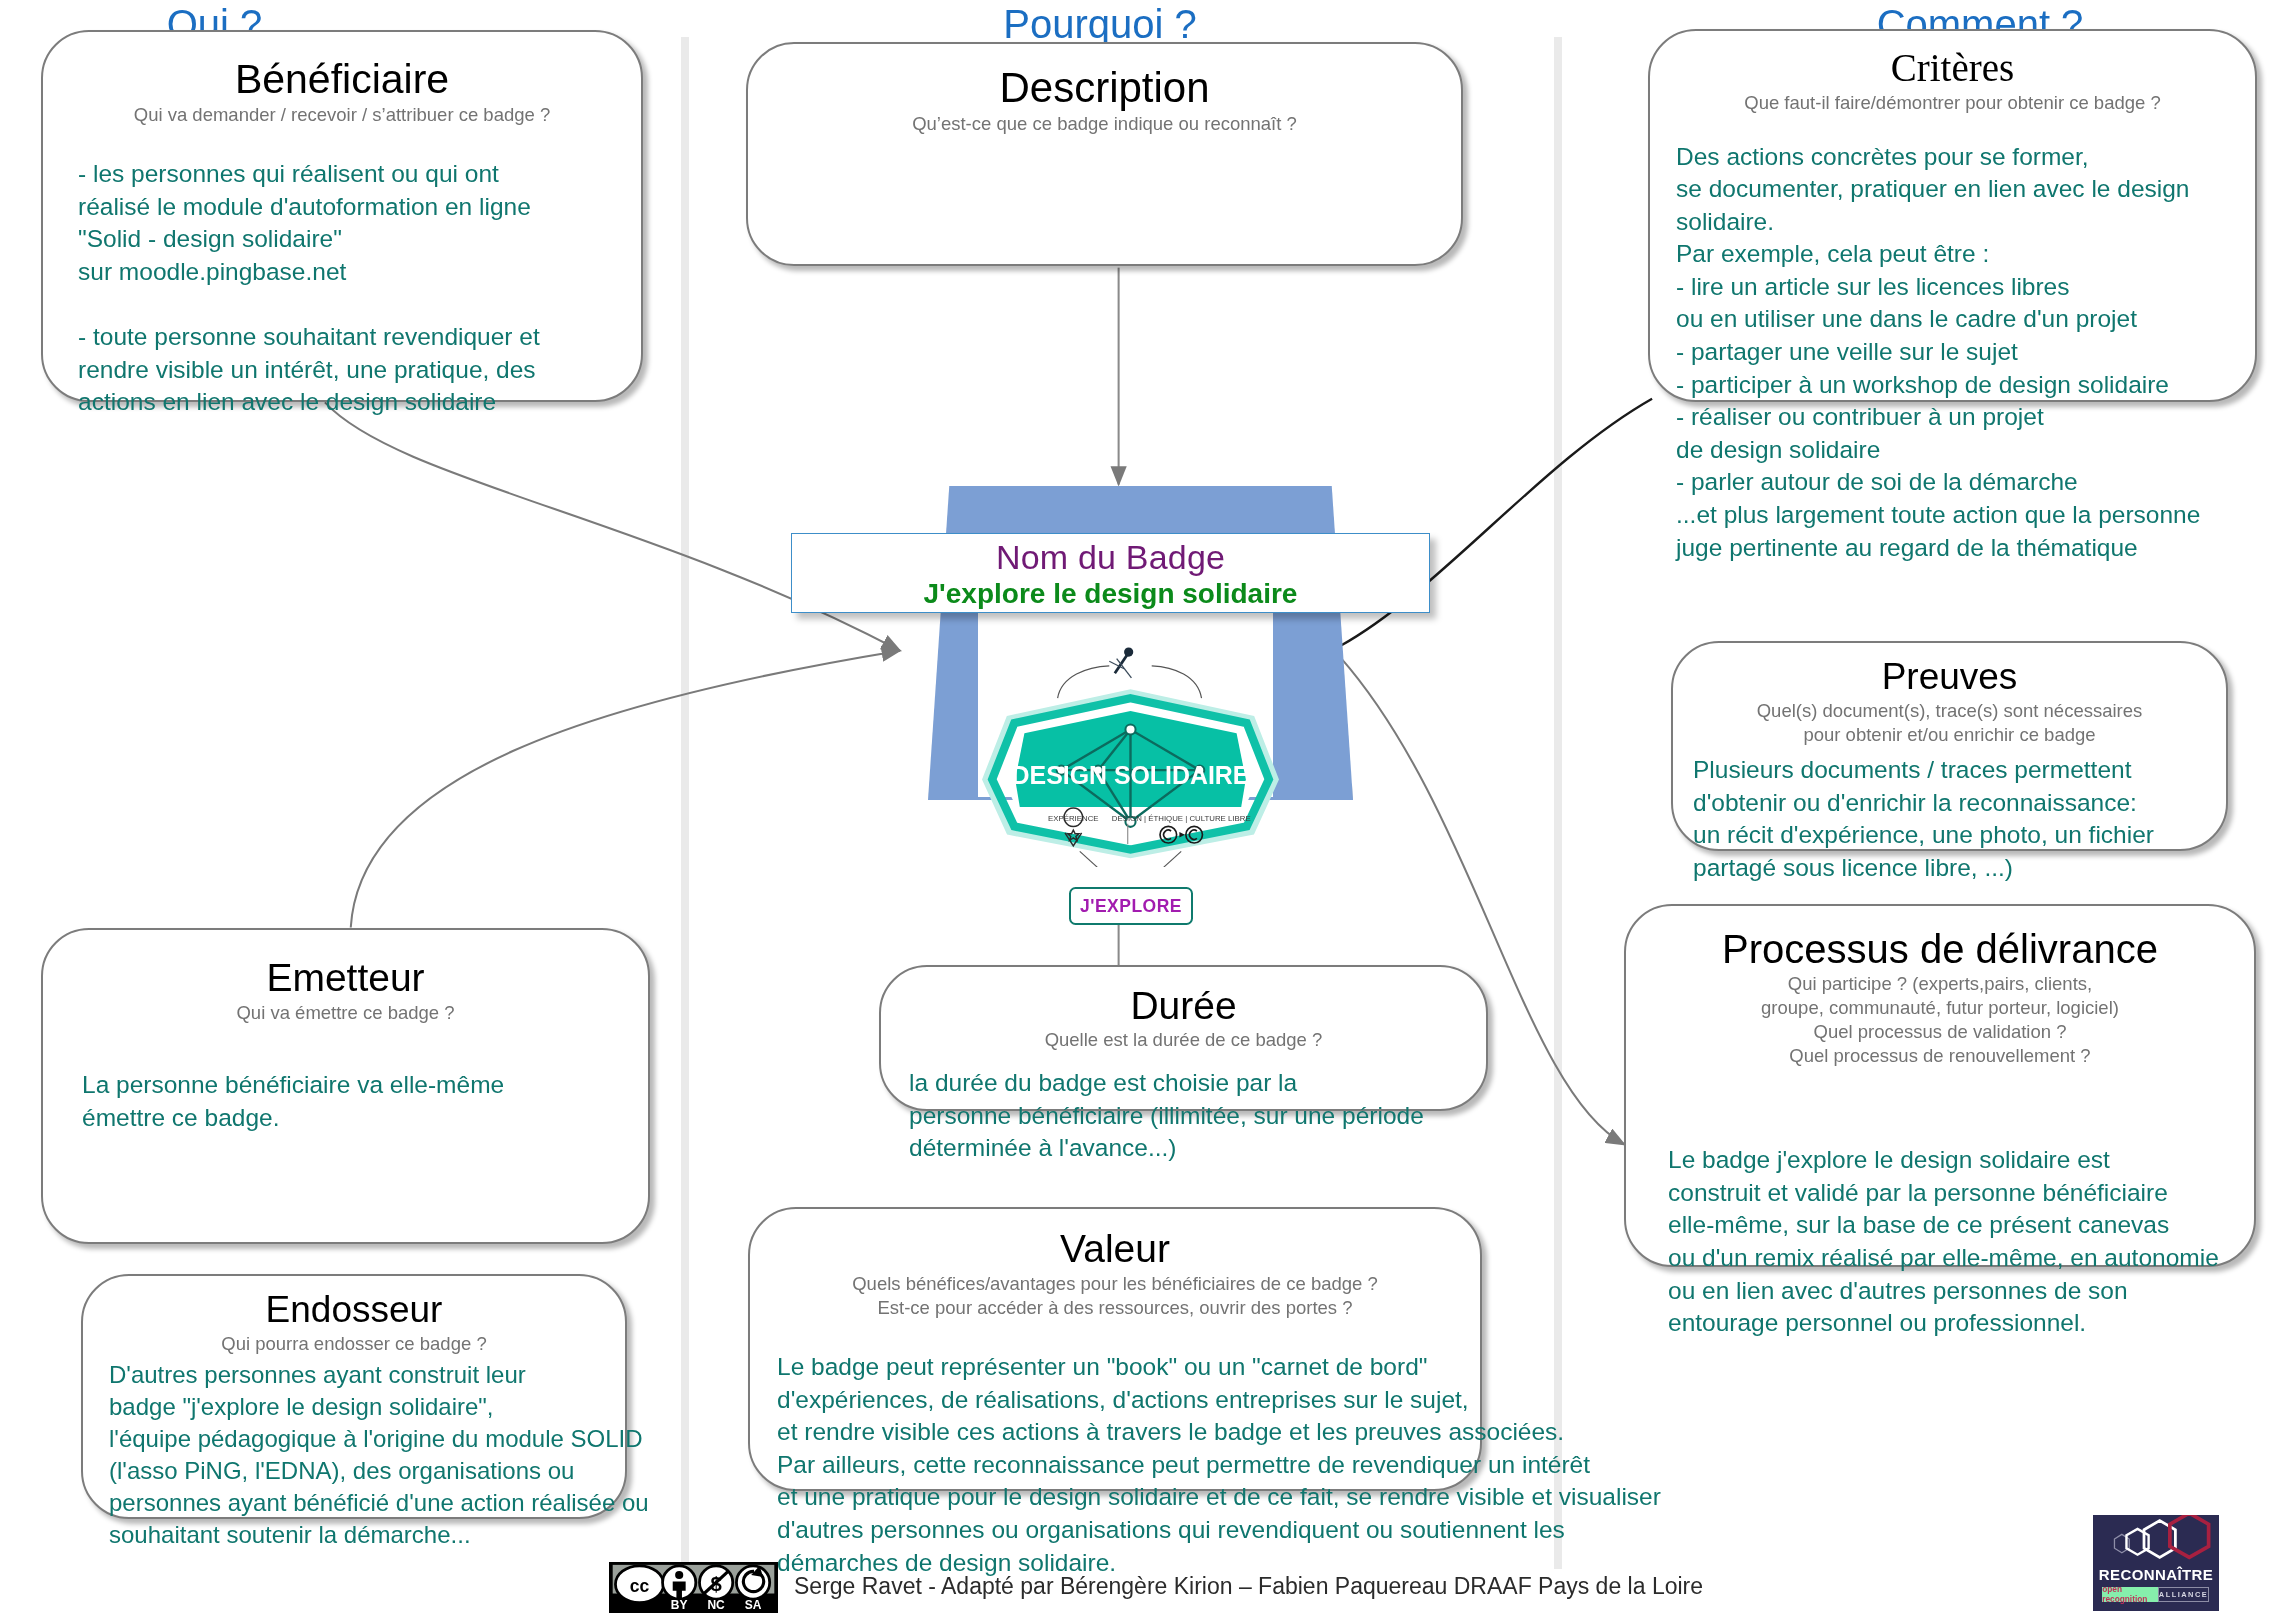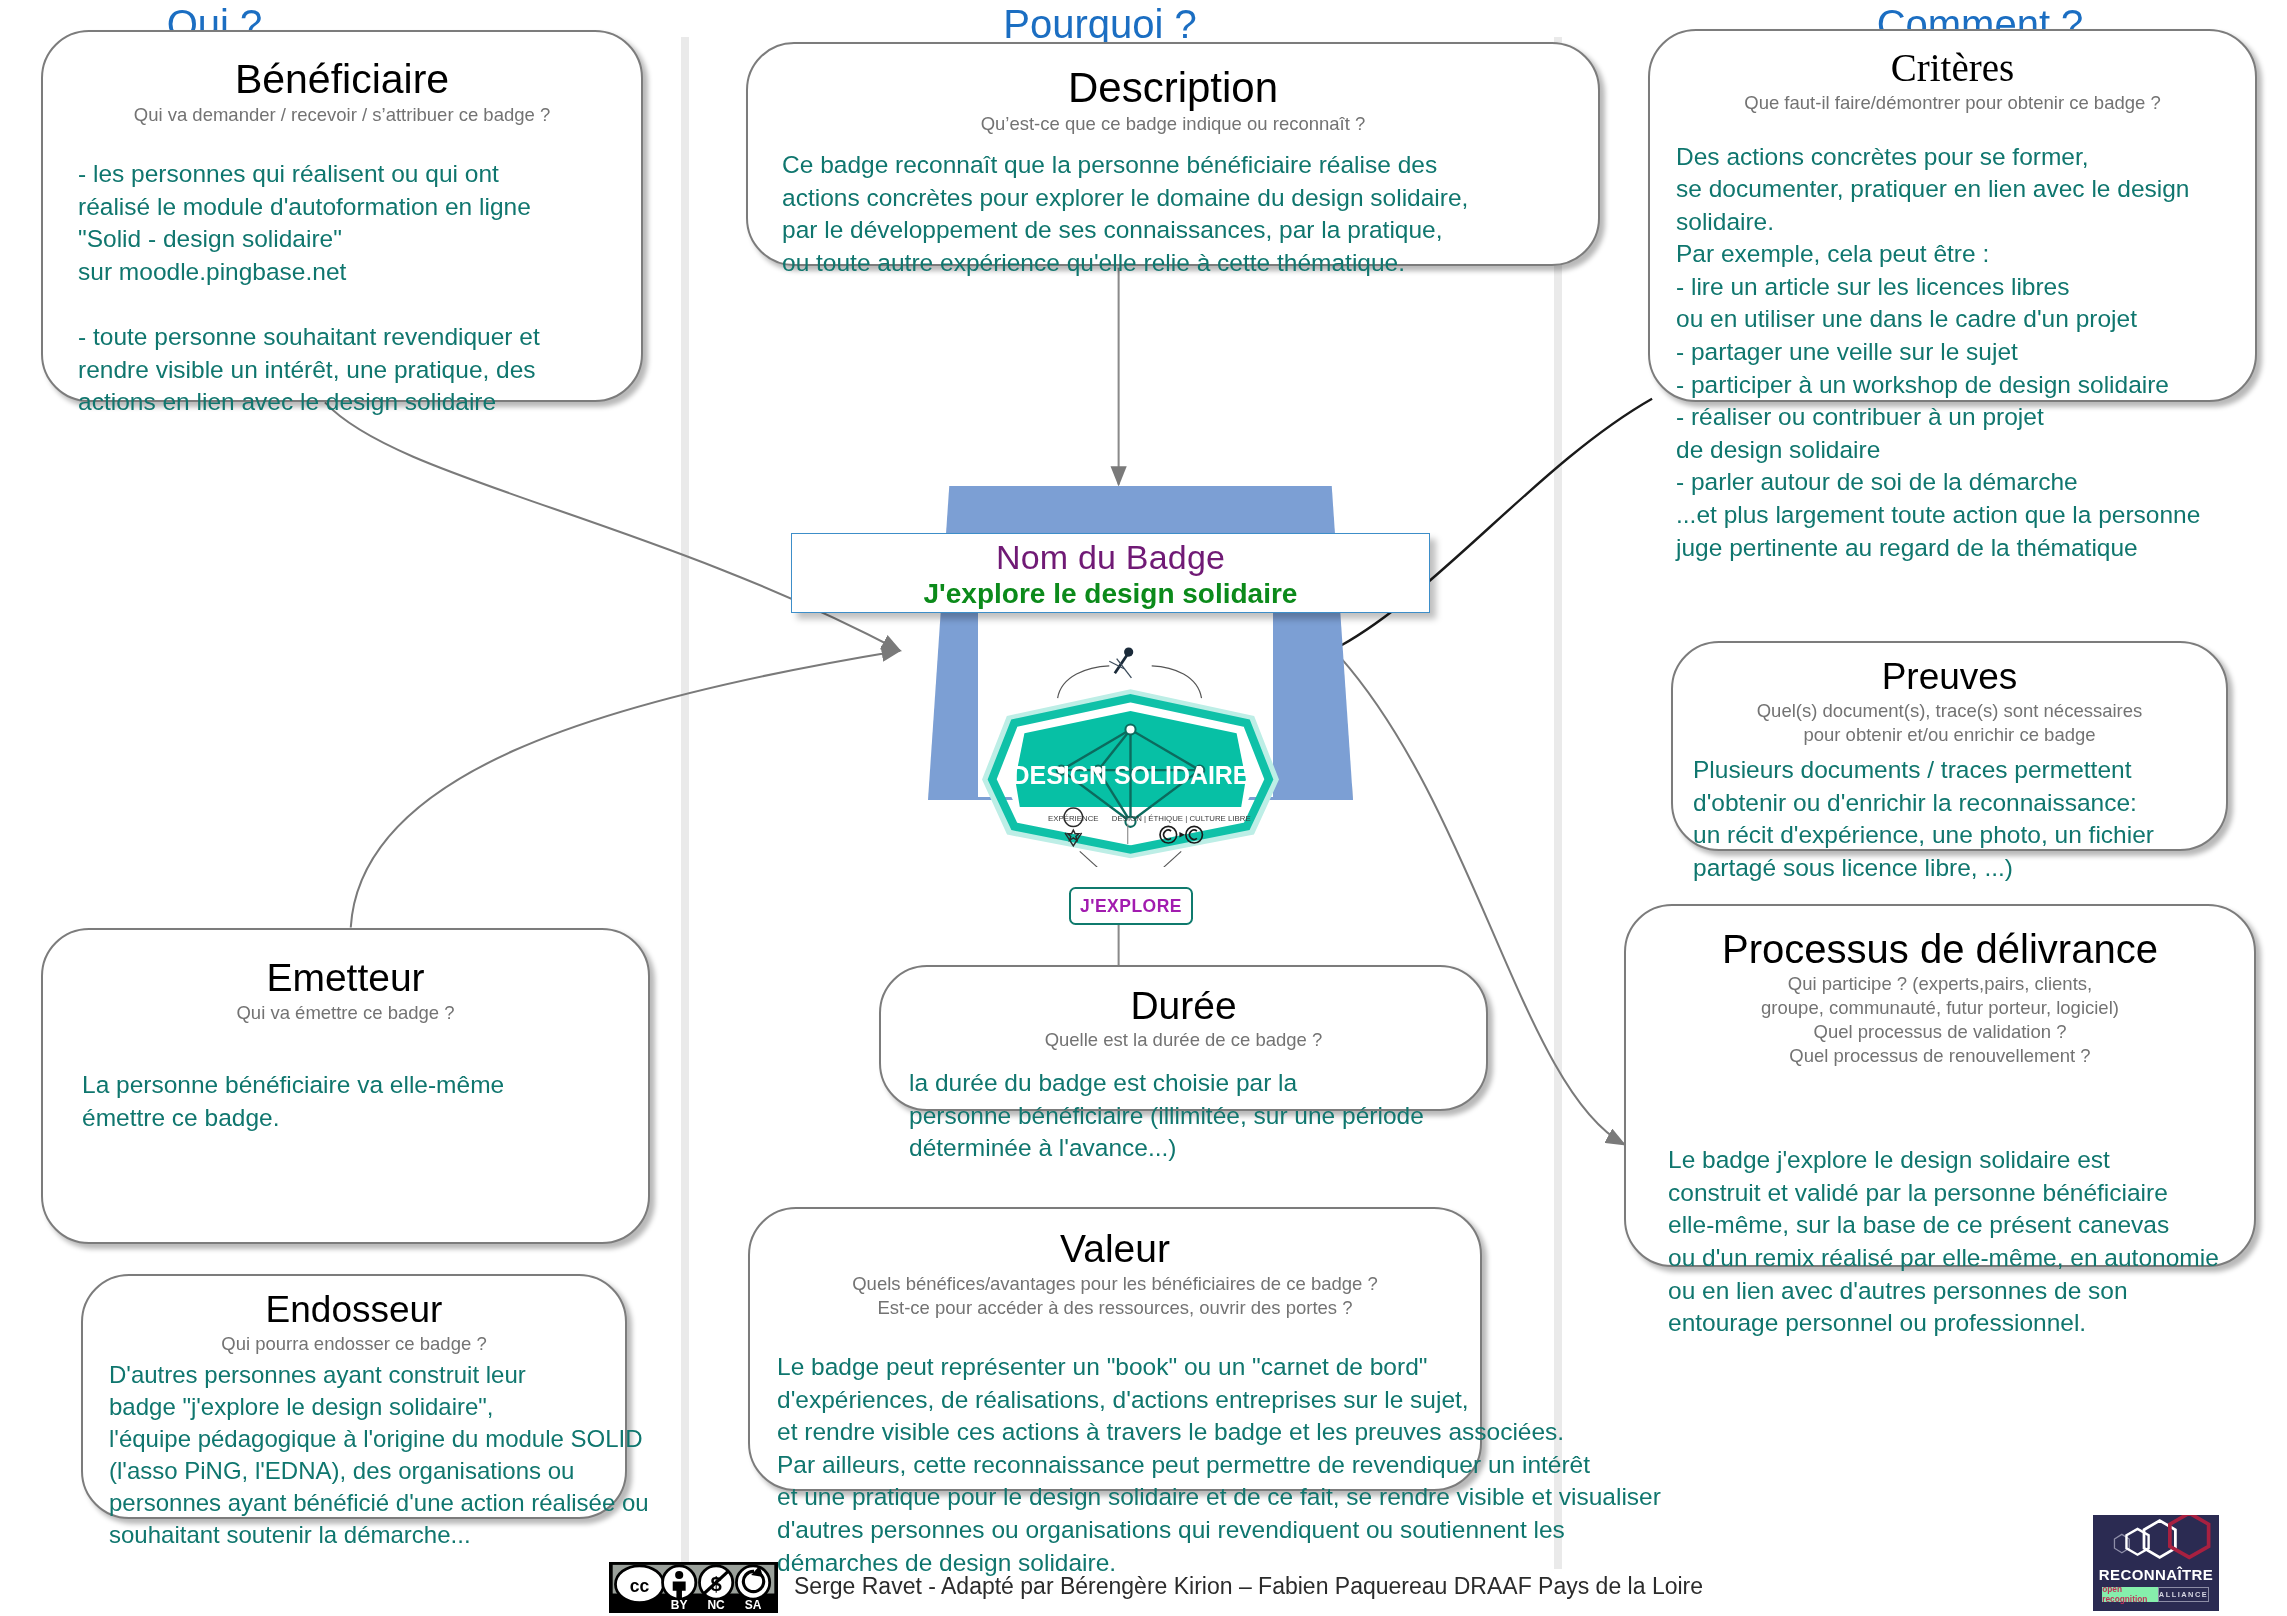--- a/index.html
+++ b/index.html
@@ -51,21 +51,21 @@
 
   #card-emetteur{left:41px;top:928px;width:609px;height:316px;}
   #card-emetteur .title{margin-top:28px;}
   #card-emetteur .body{margin:44px 0 0 39px;}
 
   #card-endosseur{left:81px;top:1274px;width:546px;height:245px;}
   #card-endosseur .title{font-size:37px;margin-top:14.8px;}
   #card-endosseur .subtitle{font-size:18.5px;}
   #card-endosseur .body{margin:3.7px 0 0 26px;font-size:24px;}
 
-  #card-description{left:746px;top:42px;width:854px;height:224px;}
+  #card-description{left:746px;top:42px;width:717px;height:224px;}
   #card-description .title{font-size:42px;margin-top:22px;}
   #card-description .body{margin:13px 0 0 34px;}
 
   #card-duree{left:879px;top:965px;width:609px;height:146px;}
   #card-duree .title{margin-top:18.5px;}
   #card-duree .body{margin:14.8px 0 0 28px;}
 
   #card-valeur{left:748px;top:1207px;width:734px;height:284px;}
   #card-valeur .title{margin-top:20px;}
   #card-valeur .body{margin:31px 0 0 27px;}
@@ -204,24 +204,20 @@
 badge "j'explore le design solidaire",
 l'équipe pédagogique à l'origine du module SOLID
 (l'asso PiNG, l'EDNA), des organisations ou
  personnes ayant bénéficié d'une action réalisée ou
 souhaitant soutenir la démarche...</div>
   </div>
 
   <div class="card" id="card-description">
     <div class="title">Description</div>
     <div class="subtitle">Qu’est-ce que ce badge indique ou reconnaît ?</div>
-    <div class="body">Ce badge reconnaît que la personne bénéficiaire réalise des
-actions concrètes pour explorer le domaine du design solidaire,
-par le développement de ses connaissances, par la pratique,
-ou toute autre expérience qu'elle relie à cette thématique.</div>
   </div>
 
   <div class="card" id="card-duree">
     <div class="title">Durée</div>
     <div class="subtitle">Quelle est la durée de ce badge ?</div>
     <div class="body" style="position:relative;z-index:3;width:831px;">la durée du badge est choisie par la
 personne bénéficiaire (illimitée, sur une période
 déterminée à l'avance...)</div>
   </div>
 

